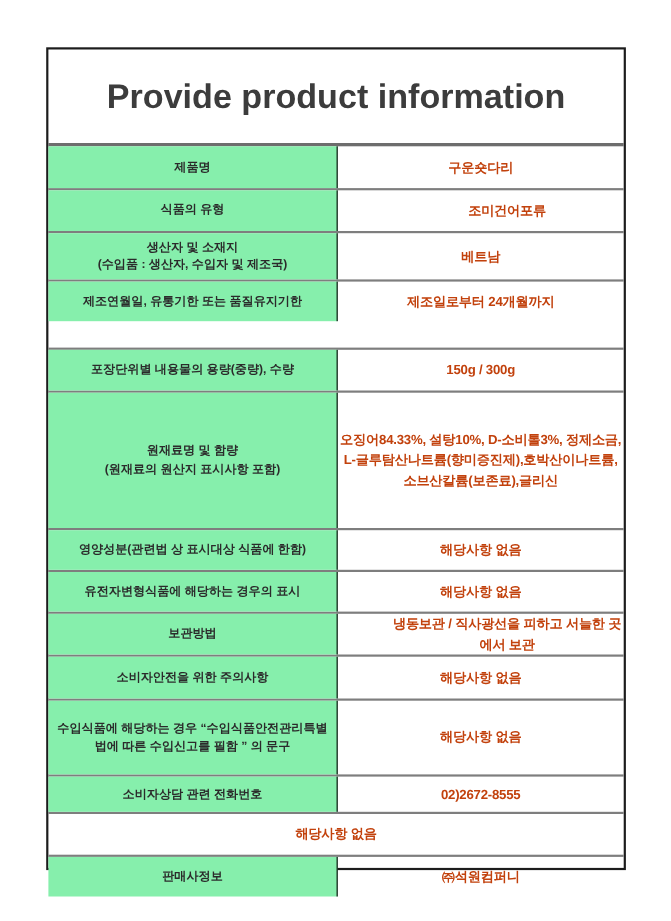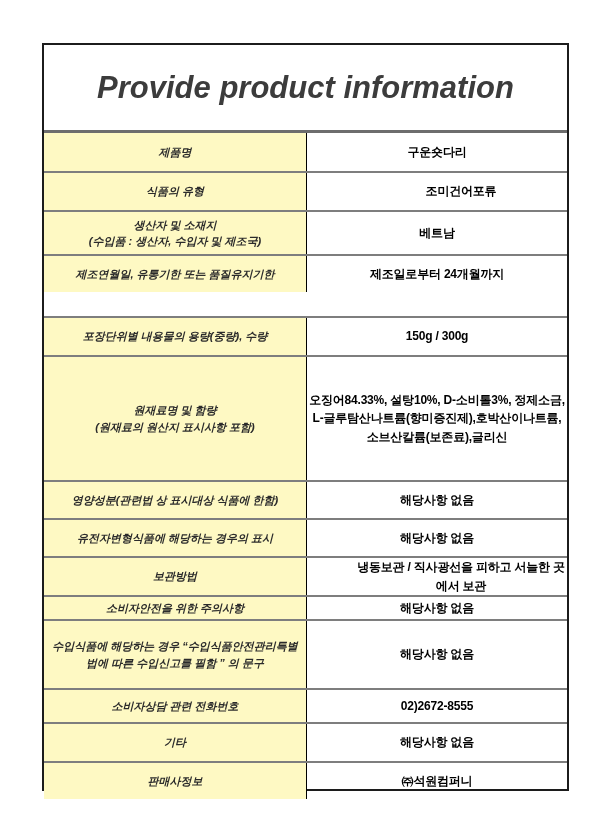--- a/index.html
+++ b/index.html
@@ -15,21 +15,20 @@
     width: 527px; height: 748px;
     border: 2px solid #1c1c1c;
     background: #ffffff;
   }
   .title-bar {
     height: 88px;
     display: flex;
     align-items: center;
     justify-content: center;
     border-bottom: 3px solid #6d6d6d;
-    font-style: italic;
   }
   .title-bar h1 {
     font-size: 31px;
     font-weight: bold;
     color: #3c3c3c;
     letter-spacing: 0px;
     white-space: nowrap;
   }
   .rows { width: 100%; }
   .row {
@@ -40,49 +39,48 @@
   .row:first-child { border-top: none; }
   .row:nth-child(1)  { height: 38px; }
   .row:nth-child(2)  { height: 39px; gap: 48px; }
   .row:nth-child(3)  { height: 44px; }
   .row:nth-child(4)  { height: 38px; }
   .row:nth-child(5)  { height: 39px; margin-top: 24px; }
   .row:nth-child(6)  { height: 125px; justify-content: center; }
   .row:nth-child(7)  { height: 38px; }
   .row:nth-child(8)  { height: 38px; }
   .row:nth-child(9)  { height: 39px; gap: 48px; }
-  .row:nth-child(10) { height: 24px; }
+  .row:nth-child(10) { height: 40px; }
   .row:nth-child(11) { height: 69px; }
   .row:nth-child(12) { height: 34px; }
   .row:nth-child(13) { height: 39px; }
   .row:nth-child(14) { height: 38px; }
   .cell {
     display: flex;
     align-items: center;
     justify-content: center;
     text-align: center;
   }
   .cell-label {
     width: 263px;
     min-width: 263px;
-    background: #fef9c3;
+    background: #86efac;
     border-right: 1px solid #000000;
     font-size: 11px;
     font-weight: bold;
     color: #2b2b2b;
     line-height: 1.5;
     white-space: pre-line;
     padding: 0 6px;
-    font-style: italic;
   }
   .cell-value {
     flex: 1;
     font-size: 12px;
     font-weight: bold;
-    color: #000000;
+    color: #c2410c;
     line-height: 1.55;
     padding: 0 2px;
     word-break: break-all;
     letter-spacing: -0.2px;
   }
 </style>
 </head>
 <body>
 
 <div class="sheet">
@@ -146,21 +144,20 @@
     <div class="cell cell-label">수입식품에 해당하는 경우 “수입식품안전관리특별법에 따른 수입신고를 필함 ” 의 문구</div>
     <div class="cell cell-value">해당사항 없음</div>
   </div>
 
   <div class="row">
     <div class="cell cell-label">소비자상담 관련 전화번호</div>
     <div class="cell cell-value">02)2672-8555</div>
   </div>
 
   <div class="row">
-    <div class="cell cell-label">기타</div>
     <div class="cell cell-value">해당사항 없음</div>
   </div>
 
   <div class="row">
     <div class="cell cell-label">판매사정보</div>
     <div class="cell cell-value">㈜석원컴퍼니</div>
   </div>
 </div>
 </div>
 

